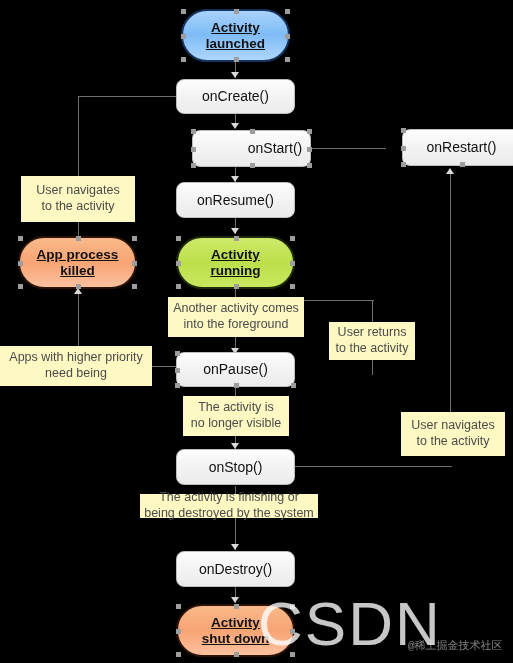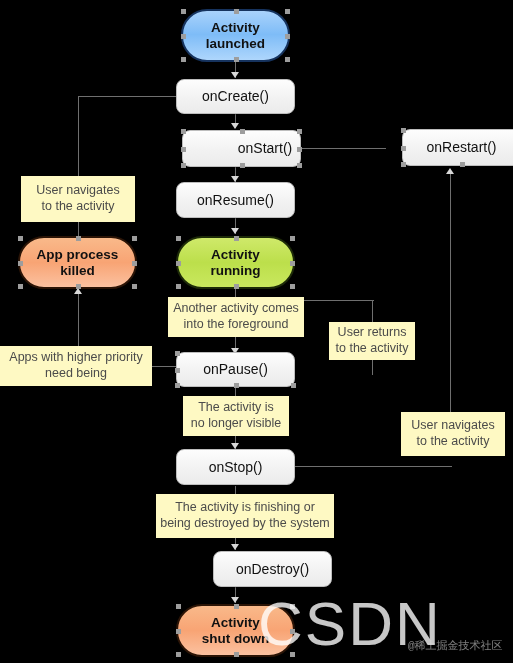--- a/index.html
+++ b/index.html
@@ -37,20 +37,21 @@
     box-shadow: 0 1px 1px rgba(0,0,0,0.35);
   }
 
   
   .pill {
     border-radius: 26px;
     border: 2px solid #1a1a1a;
     font-weight: bold;
     font-size: 13.5px;
     color: #111111;
+    text-decoration: underline;
   }
   .pill.blue {
     background: linear-gradient(180deg, #a9d2fb 0%, #7ebcf7 48%, #aed6fc 100%);
     border-color: #16335e;
   }
   .pill.green {
     background: linear-gradient(180deg, #cfe96a 0%, #bcdf4b 50%, #c9e85e 100%);
     border-color: #1d2b08;
   }
   .pill.orange {
@@ -208,21 +209,21 @@
   <div class="note" style="left:183px; top:396px; width:106px; height:40px; flex-direction:column;">
     <span>The activity is</span>
     <span>no longer visible</span>
   </div>
 
   <div class="note" style="left:401px; top:412px; width:104px; height:44px; flex-direction:column;">
     <span>User navigates</span>
     <span>to the activity</span>
   </div>
 
-  <div class="note" style="left:156px; top:494px; width:178px; height:44px; flex-direction:column;">
+  <div class="note" style="left:140px; top:494px; width:178px; height:24px; flex-direction:column;">
     <span>The activity is finishing or</span>
     <span>being destroyed by the system</span>
   </div>
 
   <div class="node pill blue" style="left:181px; top:9px; width:109px; height:53px; flex-direction:column;">
     <span>Activity</span>
     <span>launched</span>
     <div class="handles" style="inset:0;">
       <i class="tl"></i>
         <i class="tc"></i>
@@ -232,21 +233,21 @@
         <i class="bl"></i>
         <i class="bc"></i>
         <i class="br"></i>
     </div>
   </div>
 
   <div class="node method" style="left:176px; top:79px; width:119px; height:35px;">
     <span>onCreate()</span>
   </div>
 
-  <div class="node method" style="left:182px; top:130px; width:119px; height:37px;padding-left:47px;">
+  <div class="node method" style="left:192px; top:130px; width:119px; height:37px;padding-left:47px;">
     <span>onStart()</span>
     <div class="handles" style="inset:0;">
       <i class="tl"></i>
         <i class="tc"></i>
         <i class="tr"></i>
         <i class="ml"></i>
         <i class="mr"></i>
         <i class="bl"></i>
         <i class="bc"></i>
         <i class="br"></i>
@@ -305,21 +306,21 @@
         <i class="bl"></i>
         <i class="bc"></i>
         <i class="br"></i>
     </div>
   </div>
 
   <div class="node method" style="left:176px; top:449px; width:119px; height:36px;">
     <span>onStop()</span>
   </div>
 
-  <div class="node method" style="left:176px; top:551px; width:119px; height:36px;margin-left:37px;">
+  <div class="node method" style="left:176px; top:551px; width:119px; height:36px;">
     <span>onDestroy()</span>
   </div>
 
   <div class="node pill orange" style="left:176px; top:604px; width:119px; height:53px; flex-direction:column;">
     <span>Activity</span>
     <span>shut down</span>
     <div class="handles" style="inset:0;">
       <i class="tl"></i>
         <i class="tc"></i>
         <i class="tr"></i>

